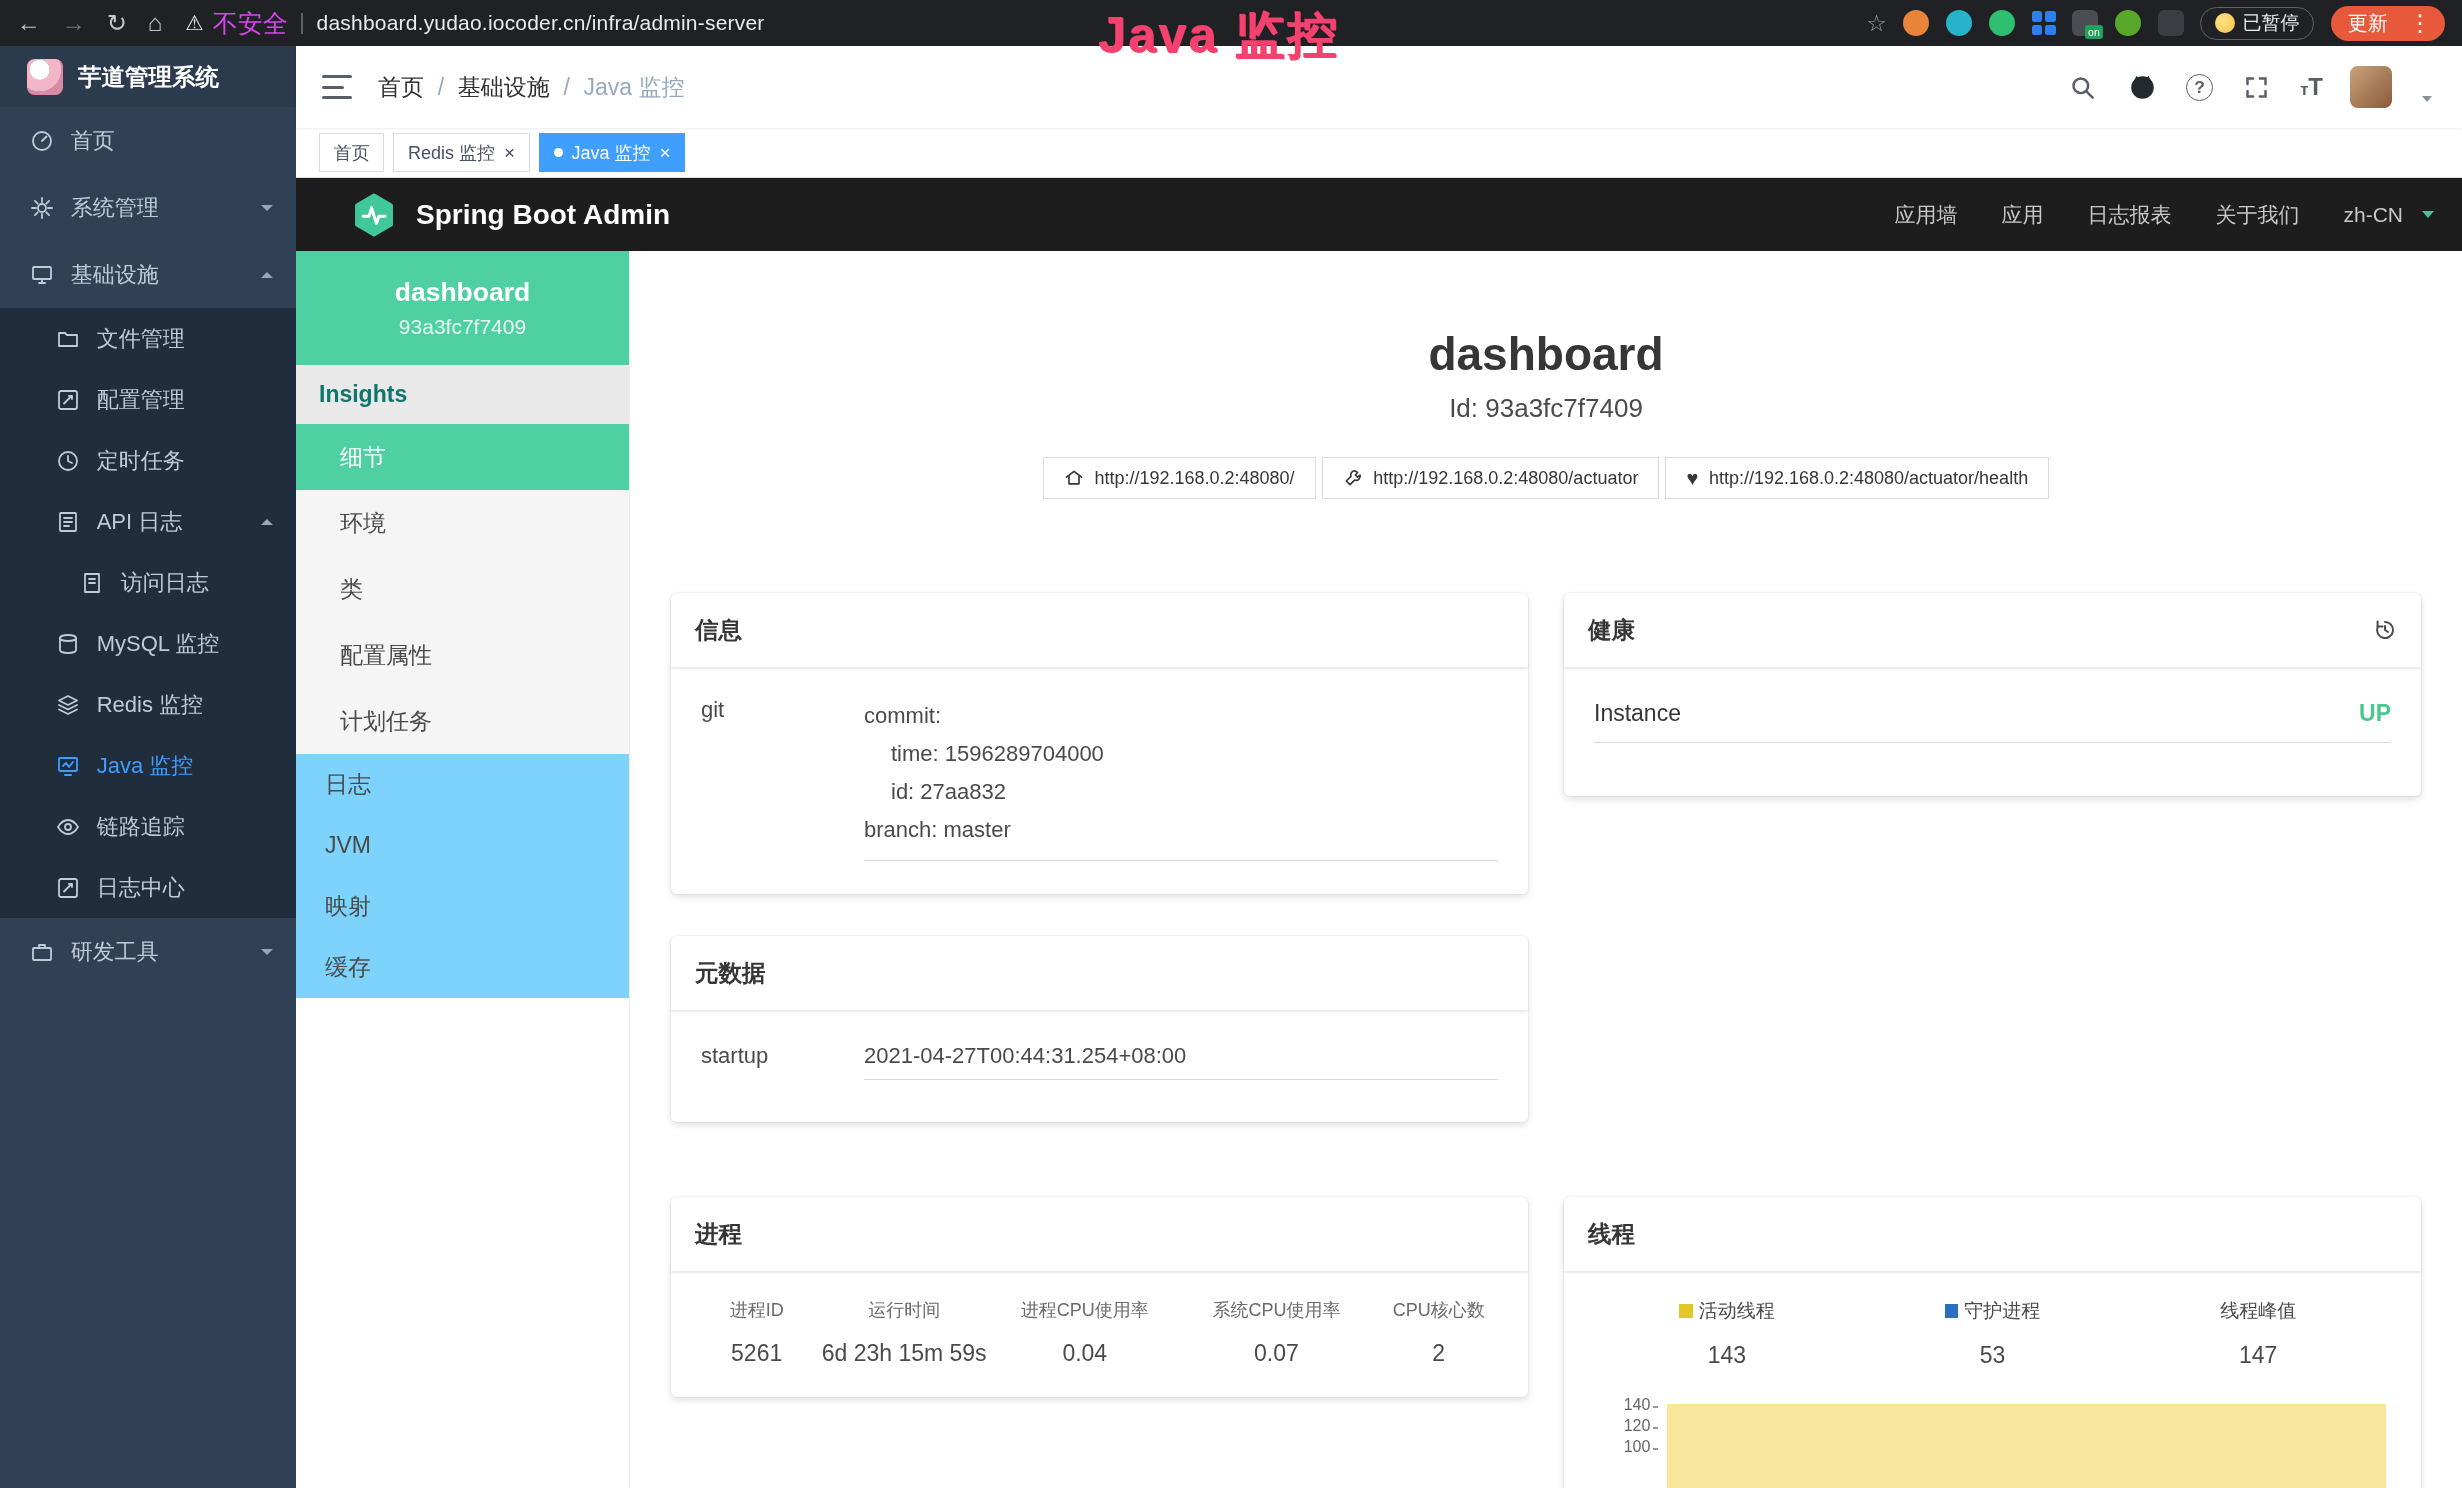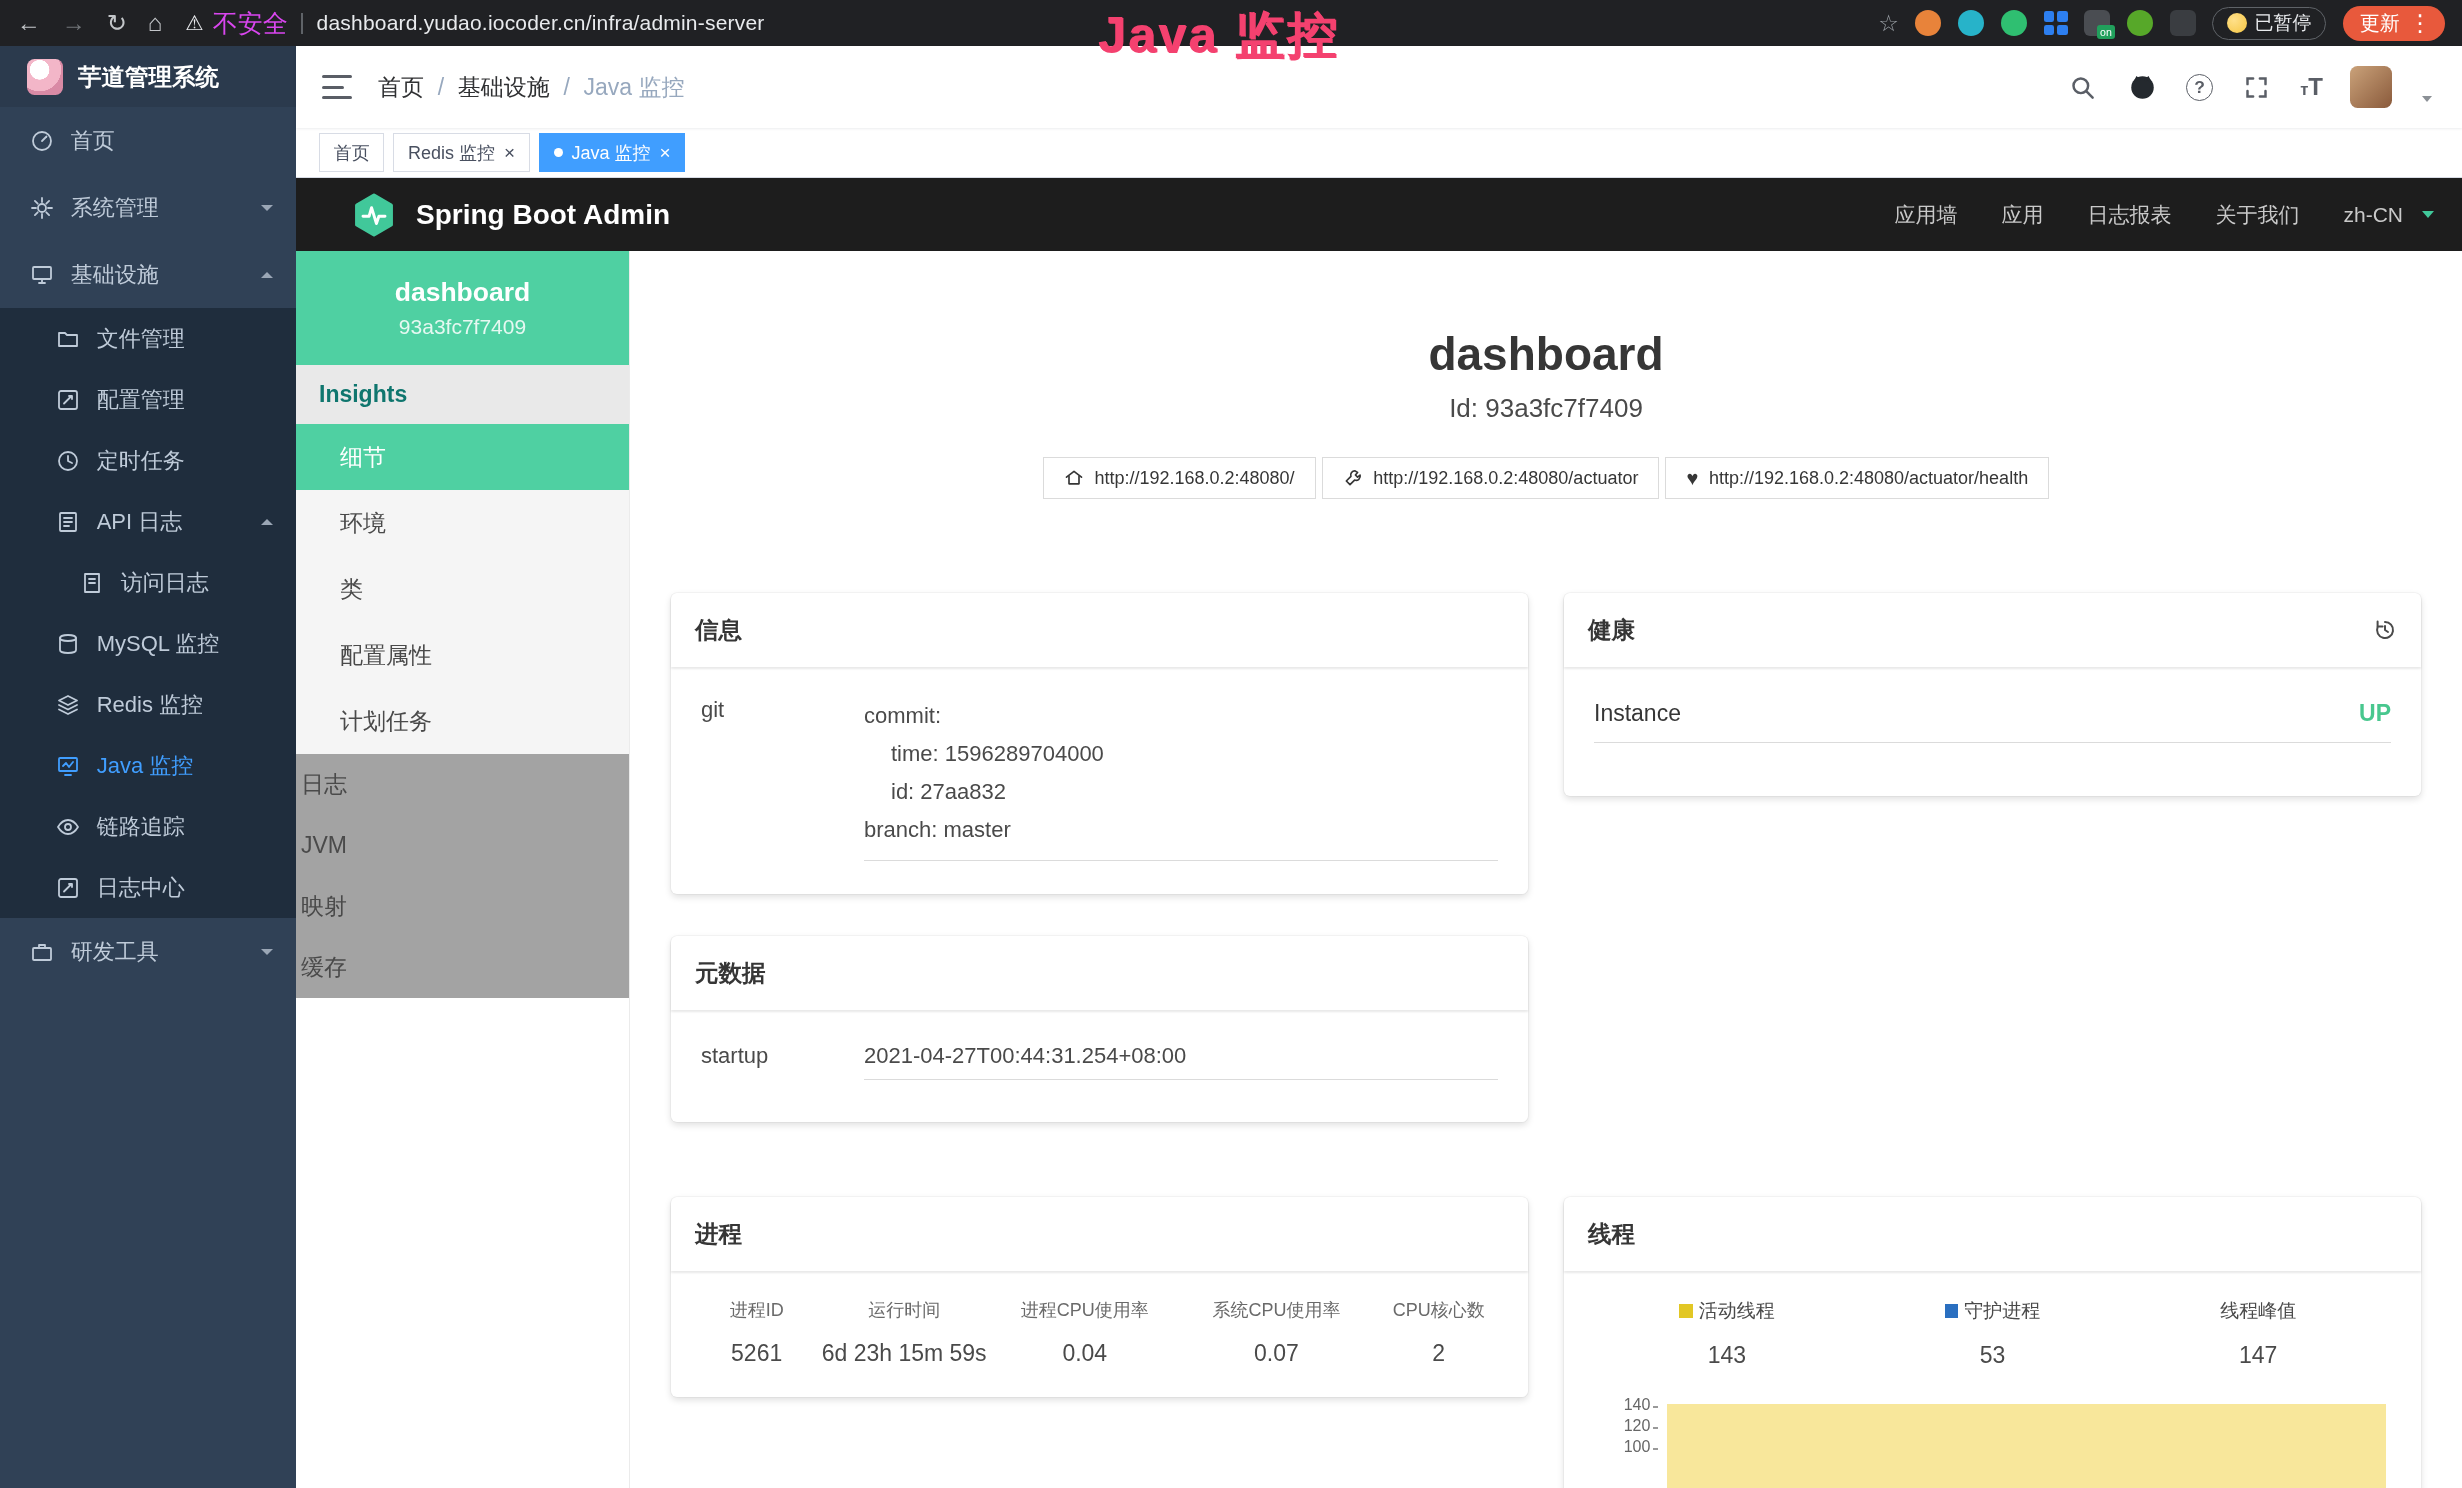--- a/index.html
+++ b/index.html
@@ -18,21 +18,21 @@
 .url{font-size:21px;color:#e8eaed;letter-spacing:0.2px}
 .chrome-right{margin-left:auto;display:flex;align-items:center;gap:16.7px}
 .star{font-size:23px;color:#9aa0a6}
 .ext{width:26px;height:26px;border-radius:50%;flex-shrink:0;position:relative}
 .ext.sq{border-radius:6px}
 .ext .onbadge{position:absolute;right:-4.6px;bottom:-3px;background:#21a05c;color:#fff;font-size:10.6px;line-height:1;padding:1.5px 3px;border-radius:3px}
 .grid4{width:24px;height:24px;display:grid;grid-template-columns:10.6px 10.6px;grid-template-rows:10.6px 10.6px;gap:3px}
 .grid4 i{background:#2d7ff0;border-radius:2.3px}
 .badge-pill{display:flex;align-items:center;gap:7.6px;border:0.8px solid #5f6368;border-radius:18px;height:33px;padding:0 13.7px;font-size:19px;color:#e8eaed}
 .face{width:20px;height:20px;border-radius:50%;background:radial-gradient(circle at 35% 35%,#ffe08a,#f5c542)}
-.update-btn{background:#e8593c;color:#fff;border-radius:20px;height:35px;display:flex;align-items:center;padding:0 13.7px 0 16.7px;font-size:20px;gap:9px}
+.update-btn{background:#e8593c;color:#fff;border-radius:20px;height:35px;display:flex;align-items:center;padding:0 13.7px 0 16.7px;font-size:20px;gap:21px}
 .kebab{font-size:23px;color:#fff}
 
 
 .app{position:absolute;top:46px;left:0;right:0;bottom:0;display:flex}
 .sidebar{width:296px;background:#304156;flex-shrink:0;display:flex;flex-direction:column;overflow:hidden}
 .logo{height:61px;display:flex;align-items:center;gap:15px;padding-left:27px;background:#2b3a4d}
 .logo-img{width:36px;height:36px;border-radius:7.6px;background:radial-gradient(circle at 35% 30%,#ffffff 0 28%,#f3b6c8 29% 62%,#d98aa5 63%);flex-shrink:0}
 .logo-text{color:#fff;font-size:23.5px;font-weight:700;white-space:nowrap}
 .menu{flex:1}
 .mitem{height:67px;display:flex;align-items:center;gap:16.7px;color:#bfcbd9;font-size:22px;padding-right:23px;cursor:default;white-space:nowrap}
@@ -83,21 +83,21 @@
 .caret-green{width:0;height:0;border-left:6.8px solid transparent;border-right:6.8px solid transparent;border-top:7.6px solid #41c89a}
 
 .sba-body{flex:1;display:flex;min-height:0}
 .sba-side{width:334px;flex-shrink:0;border-right:0.8px solid #ebebeb;background:#fff}
 .inst-head{height:114px;background:#4fd0a2;color:#fff;display:flex;flex-direction:column;align-items:center;justify-content:center;gap:7.6px}
 .inst-name{font-size:26.5px;font-weight:600}
 .inst-id{font-size:21px;color:rgba(255,255,255,.85)}
 .side-section{height:59px;background:#e9e9e9;display:flex;align-items:center;padding-left:23px;font-size:23px;font-weight:700;color:#0f766e}
 .side-sub{height:66px;display:flex;align-items:center;padding-left:44px;font-size:23px;color:#4a4a4a;background:#f5f5f5;cursor:default}
 .side-sub.active{background:#4fd0a2;color:#fff}
-.side-root{height:61px;display:flex;align-items:center;padding-left:5px;font-size:23px;color:#4a4a4a;background:#a3a3a3;cursor:default}
+.side-root{height:61px;display:flex;align-items:center;padding-left:29px;font-size:23px;color:#4a4a4a;background:#7dd3fc;cursor:default}
 
 .sba-main{flex:1;min-width:0;padding-top:76px;overflow:hidden}
 .hero-title{text-align:center;font-size:46px;font-weight:700;color:#363636}
 .hero-sub{text-align:center;font-size:26px;color:#4a4a4a;margin-top:12px}
 .links{display:flex;justify-content:center;gap:6px;margin-top:33px}
 .link-chip{display:flex;align-items:center;gap:10.6px;height:42px;border:0.8px solid #dbdbdb;background:#fff;padding:0 20px;font-size:18px;color:#363636;white-space:nowrap}
 .link-chip svg{width:20px;height:20px;stroke:#363636;fill:none;stroke-width:2;stroke-linecap:round;stroke-linejoin:round}
 .link-chip .uni{font-size:20px;color:#363636}
 
 .cards{margin:94px 41px 0;display:grid;grid-template-columns:1fr 1fr;column-gap:36px;row-gap:42px;align-items:start}

